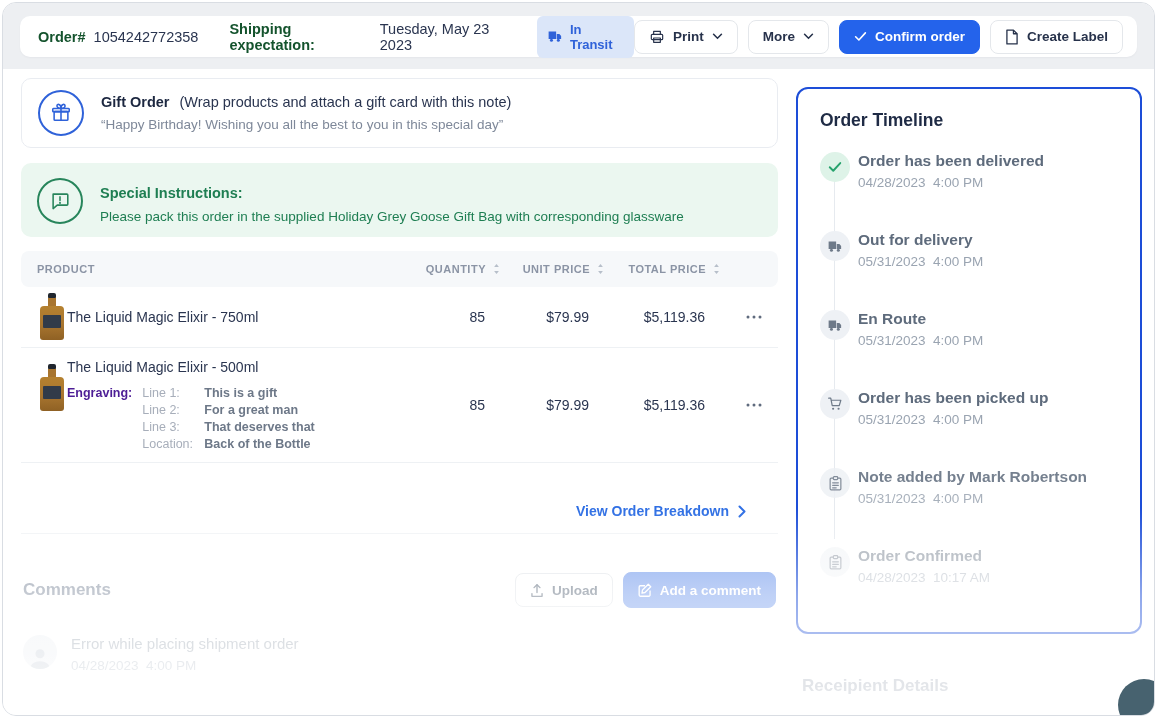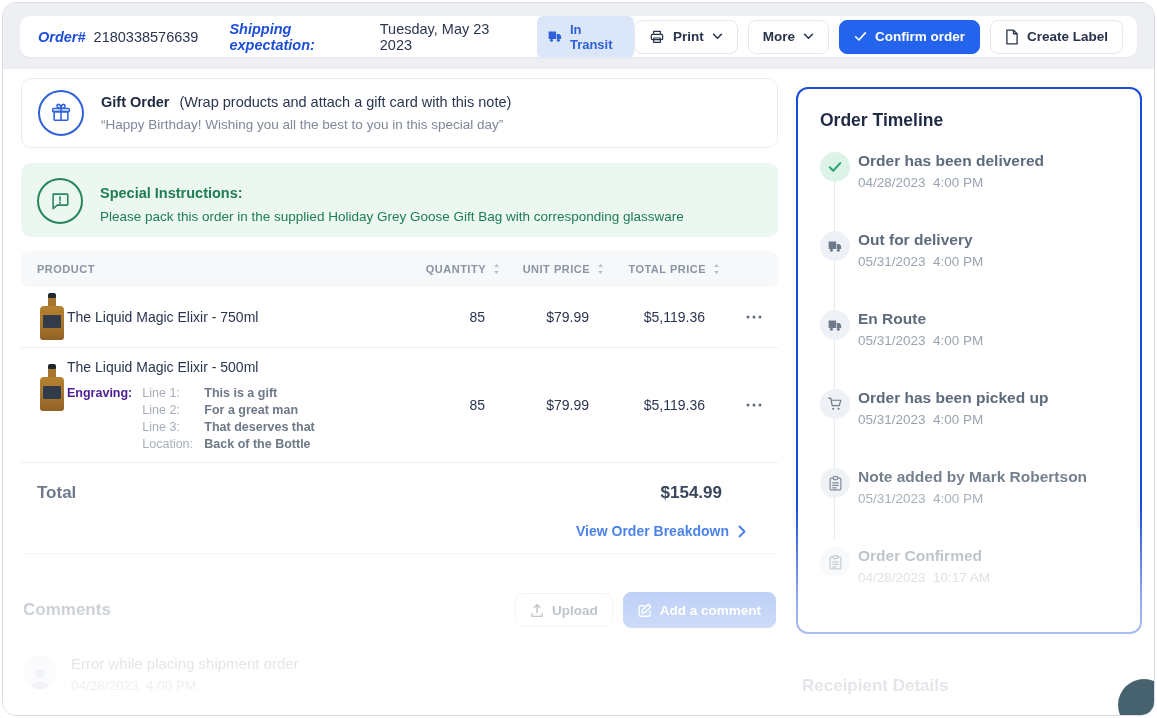--- a/index.html
+++ b/index.html
@@ -3,21 +3,21 @@
 <meta charset="utf-8">
 <style>
   * { margin:0; padding:0; box-sizing:border-box; }
   html,body { width:1157px; height:718px; font-family:"Liberation Sans","DejaVu Sans",sans-serif; background:#fff; }
   .frame { position:absolute; inset:2px; border:1px solid #d9dde3; border-radius:14px; overflow:hidden; background:#fff; }
 
   
   .topstrip { background:#edeff2; padding:13px 17px 12px 17px; }
   .topbar { background:#fff; border-radius:10px; height:41px; display:flex; align-items:center; padding:0 14px 0 18px; box-shadow:0 1px 2px rgba(20,30,55,.04); }
   .tb-left { display:flex; align-items:center; gap:8px; flex:1; font-size:14.5px; color:#2a3550; }
-  .tb-label { font-weight:bold; color:#1d4ed8;font-style:italic; }
+  .tb-label { font-weight:bold; color:#14532d; }
   .tb-gap { width:16px; }
   .badge { display:flex; align-items:center; gap:7px; background:#dbe6f9; color:#2f62d9; font-size:13px; font-weight:bold; border-radius:6px; padding:6px 11px; margin-left:12px; }
   .tb-right { display:flex; align-items:center; gap:10px; }
   .btn { display:flex; align-items:center; gap:8px; height:34px; padding:0 14px; background:#fff; border:1px solid #e4e7eb; border-radius:8px; font-size:13.5px; color:#27324b; font-weight:600; cursor:pointer; }
   .btn-primary { background:#2463eb; border-color:#2463eb; color:#fff; }
   .ic { display:inline-flex; flex:none; }
 
   
   .main { display:flex; gap:18px; padding:9px 12px 0 18px; }
   .col-left { flex:0 0 757px; }
@@ -112,21 +112,21 @@
 </style>
 </head>
 <body>
 
 <div class="frame">
 
   <div class="topstrip">
     <div class="topbar">
       <div class="tb-left">
         <span class="tb-label">Order#</span>
-        <span>2180338576639</span>
+        <span>1054242772358</span>
         <span class="tb-gap"></span>
         <span class="tb-label">Shipping expectation:</span>
         <span>Tuesday, May 23 2023</span>
         <span class="badge">
           <span class="ic">
             <svg width="15" height="13" viewBox="0 0 24 20" fill="currentColor">
                 <path d="M1 2h12v12H1z"></path>
                 <path d="M14 6h4.2L21 9v5h-7z"></path>
                 <circle cx="5.5" cy="16" r="2.4"></circle>
                 <circle cx="16.5" cy="16" r="2.4"></circle>
@@ -311,24 +311,20 @@
                   <circle cx="2" cy="2" r="1.5"></circle>
                   <circle cx="8" cy="2" r="1.5"></circle>
                   <circle cx="14" cy="2" r="1.5"></circle>
                 </svg>
             </span>
           </div>
         </div>
       </div>
 
       <div class="total-block">
-        <div class="total-row">
-          <span class="total-label">Total</span>
-          <span class="total-value">$154.99</span>
-        </div>
         <div class="breakdown-row">
           <span class="breakdown-link">
             <span>View Order Breakdown</span>
             <span class="ic">
               <svg width="8" height="13" viewBox="0 0 8 13" fill="none" stroke="#2f6fe4" stroke-width="2" stroke-linecap="round" stroke-linejoin="round">
                   <path d="M1.5 1.5l5 5-5 5"></path>
                 </svg>
             </span>
           </span>
         </div>

